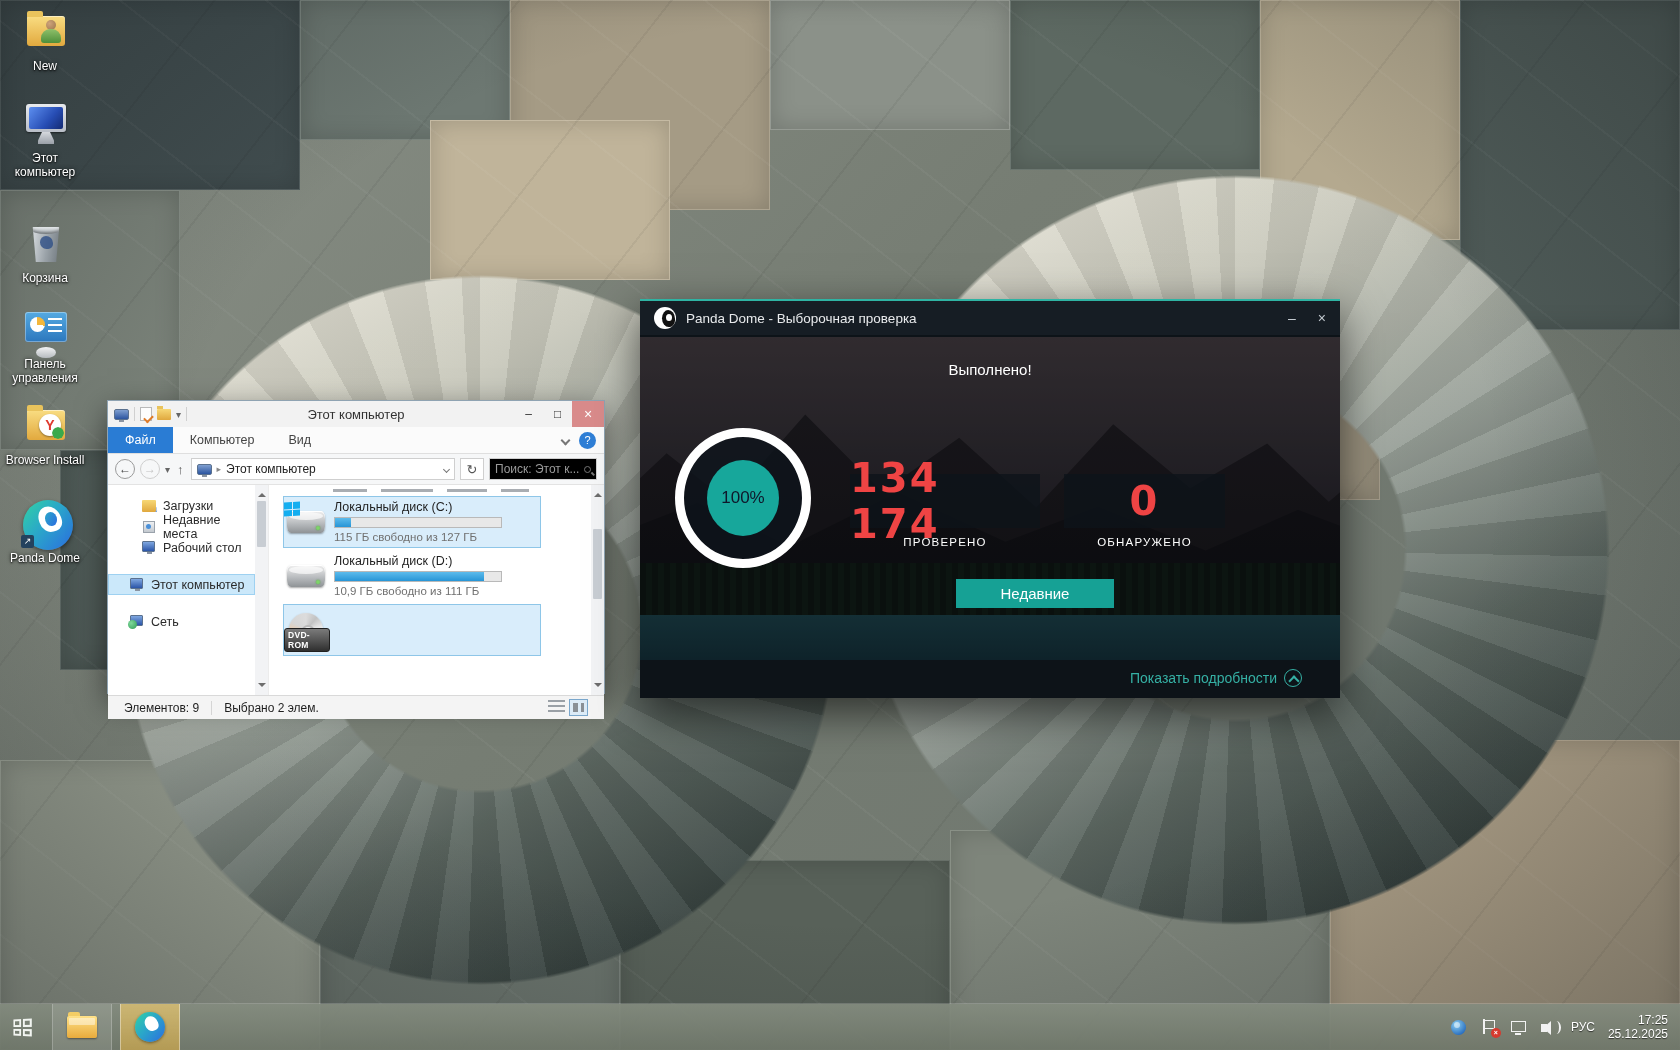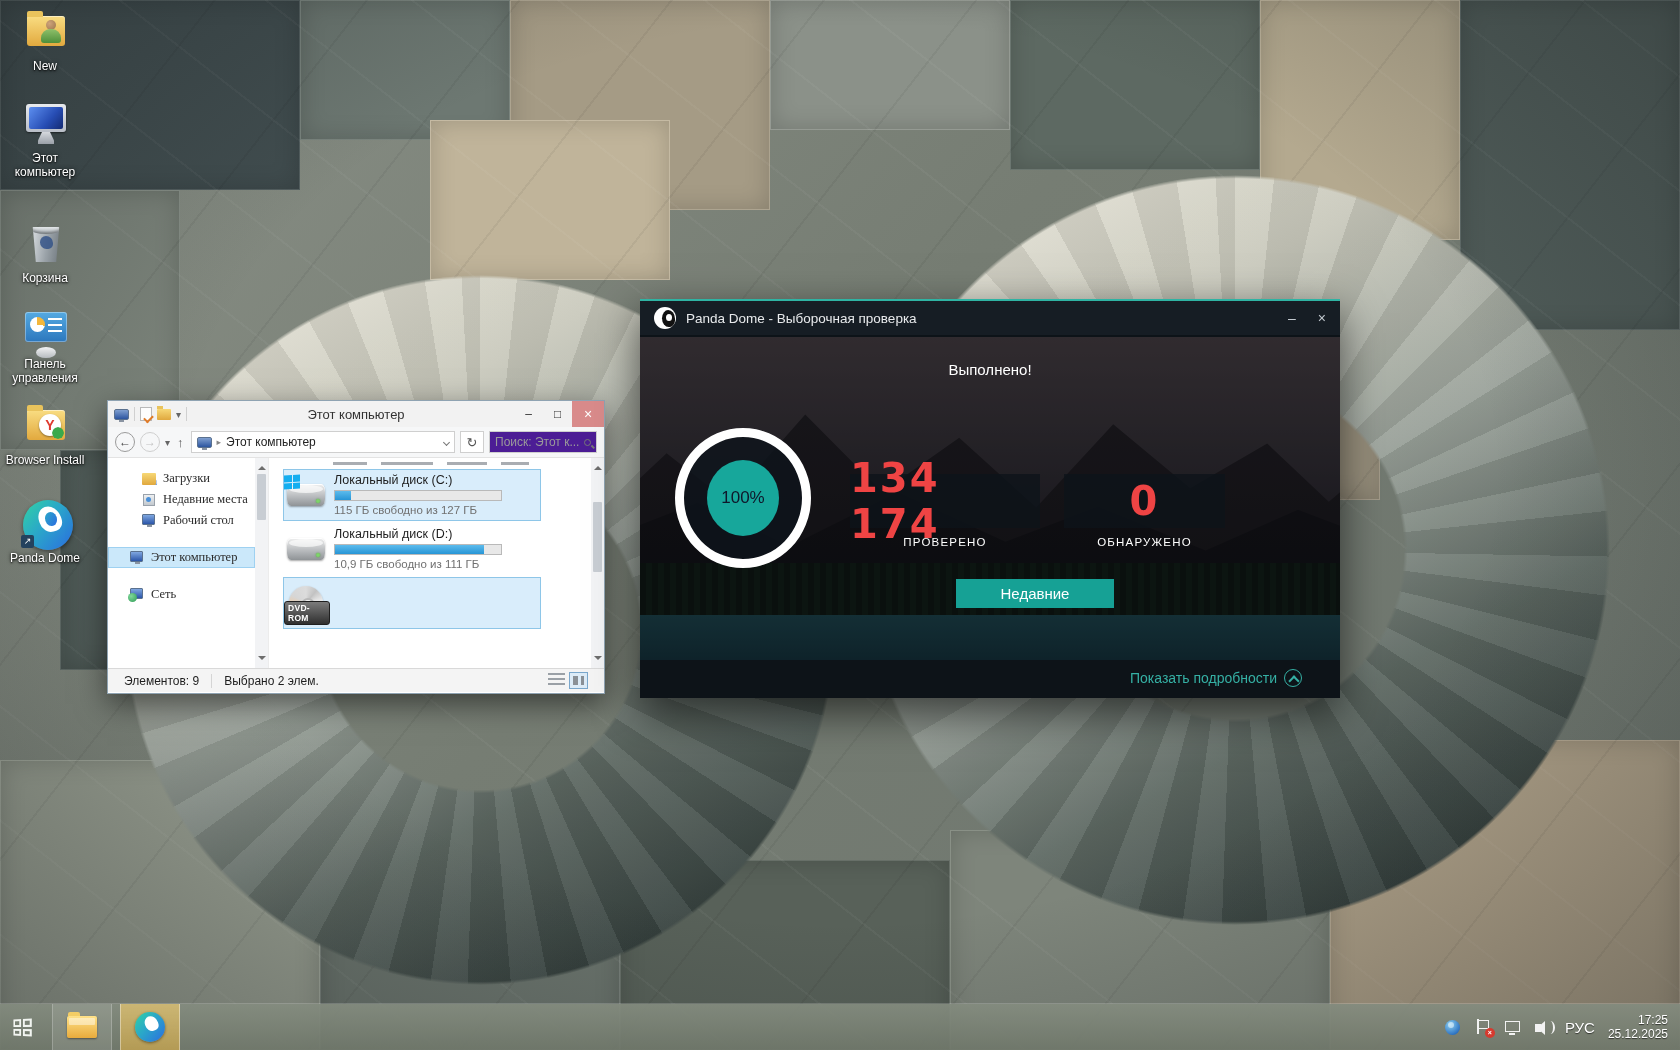--- a/index.html
+++ b/index.html
@@ -100,27 +100,27 @@
     display:flex; align-items:center; justify-content:center; font-size:12px; }
   .navbtn.dis { border-color:#cfcfcf; color:#c2c2c2; }
   .smallglyph { color:#666; font-size:10px; }
   .upbtn { color:#555; font-size:13px; padding:0 2px; }
   .addrbox { flex:1; height:22px; background:#fff; border:1px solid #cfcfcf; display:flex; align-items:center; padding:0 5px; gap:5px; }
   .addrbox .txt { font-size:12px; color:#222; }
   .bcrumb { color:#888; font-size:9px; }
   .addrbox .dd { margin-left:auto; }
   .chev.sm { width:5px; height:5px; border-width:1.5px; }
   .refbtn { width:24px; height:22px; background:#fff; border:1px solid #cfcfcf; display:flex; align-items:center; justify-content:center; color:#555; font-size:13px; }
-  .searchbox { width:108px; height:22px; background:#4c1d95; border:1px solid #cfcfcf; display:flex; align-items:center; padding:0 5px; }
+  .searchbox { width:108px; height:22px; background:#000000; border:1px solid #cfcfcf; display:flex; align-items:center; padding:0 5px; }
   .searchbox .ph { color:#9a9a9a; font-size:12px; white-space:nowrap; overflow:hidden; flex:1; }
   .mag { width:7px; height:7px; border:1.5px solid #777; border-radius:50%; position:relative; flex:none; }
   .mag::after { content:""; position:absolute; left:6px; top:6px; width:4px; height:1.5px; background:#777; transform:rotate(45deg); }
   .xmain { display:flex; height:211px; border-top:1px solid #e3e3e3; background:#fff; }
   .npane { width:160px; display:flex; }
-  .nlist { flex:1; padding-top:10px;font-family:Liberation Serif, serif; }
+  .nlist { flex:1; padding-top:10px; }
   .nitem { height:21px; display:flex; align-items:center; gap:6px; padding-left:34px; font-size:12.5px; color:#2b2b2b; }
   .nitem.lvl1 { padding-left:22px; }
   .nitem.sel { background:#cbe8fa; box-shadow:inset 0 0 0 1px #9ed1f1; }
   .nitem.gap { margin-top:16px; }
   .nico { width:15px; height:13px; position:relative; flex:none; }
   .nfold { position:absolute; inset:1px 1px 0 0; background:linear-gradient(#f7d876,#e0a83e); border-radius:1px; }
   .nfold::after { content:"↓"; position:absolute; right:-2px; bottom:-2px; font-size:8px; color:#2d6fd0; font-weight:bold; }
   .nrecent { position:absolute; inset:1px 2px 0 1px; background:linear-gradient(#eef0f2,#c3c9cf); border:1px solid #9aa2ab; }
   .nrecent::after { content:""; position:absolute; left:2px; top:2px; width:5px; height:5px; border-radius:50%; background:#4a90d9; }
   .nmon { position:absolute; inset:0 2px 2px 0; border-radius:1px; background:linear-gradient(#7fa7e0,#2b55a8); border:1px solid #5a718f; }
@@ -227,21 +227,21 @@
   .flagico { width:13px; height:15px; border-left:2px solid #f2f2f2; margin-left:2px; }
   .flagico::before { content:""; position:absolute; left:2px; top:1px; width:10px; height:7px; border:1.5px solid #f2f2f2; }
   .flagbadge { position:absolute; right:-3px; bottom:-2px; width:10px; height:10px; border-radius:50%;
     background:#d63a2f; color:#fff; font-size:7px; line-height:10px; text-align:center; font-weight:bold; }
   .netico { width:15px; height:11px; border:1.5px solid #f2f2f2; margin-top:2px; position:relative; }
   .netico::after { content:""; position:absolute; left:3px; bottom:-4px; width:6px; height:2px; background:#f2f2f2; }
   .spk { position:relative; margin-top:2px; width:6px; height:8px; background:#f2f2f2; top:3px; }
   .spk::before { content:""; position:absolute; left:2px; top:-3px; border:7px solid transparent; border-right:8px solid #f2f2f2; border-left:0; }
   .spk::after { content:""; position:absolute; left:11px; top:-3px; width:7px; height:13px;
     border-right:2px solid #f2f2f2; border-radius:50%; }
-  .lang { font-size:15px; text-shadow:0 1px 1px rgba(0,0,0,.6); }
+  .lang { font-size:12px; text-shadow:0 1px 1px rgba(0,0,0,.6); }
   .clock { text-align:right; font-size:12px; line-height:14px; text-shadow:0 1px 1px rgba(0,0,0,.6); }
 </style>
 </head>
 <body>
 
 <div class="wall">
   <div class="tile" style="left:0;top:0;width:300px;height:190px;background:#414d4f"></div>
   <div class="tile" style="left:300px;top:0;width:210px;height:140px;background:#6d7872"></div>
   <div class="tile" style="left:510px;top:0;width:260px;height:210px;background:#a59b85"></div>
   <div class="tile" style="left:770px;top:0;width:240px;height:130px;background:#8b9189"></div>
@@ -314,20 +314,29 @@
       <div class="qfold"></div>
       <div class="smallglyph">▾</div>
       <div class="vdiv"></div>
     </div>
     <div class="capbtns">
       <div class="capbtn">–</div>
       <div class="capbtn">□</div>
       <div class="capbtn close">×</div>
     </div>
   </div>
+  <div class="tabrow">
+    <div class="tab active">Файл</div>
+    <div class="tab">Компьютер</div>
+    <div class="tab">Вид</div>
+    <div class="right">
+      <div class="chev"></div>
+      <div class="helpbtn">?</div>
+    </div>
+  </div>
   <div class="addr">
     <div class="navbtn">←</div>
     <div class="navbtn dis">→</div>
     <div class="smallglyph">▾</div>
     <div class="upbtn">↑</div>
     <div class="addrbox">
       <div class="minimon"></div>
       <span class="bcrumb">▸</span>
       <span class="txt">Этот компьютер</span>
       <div class="dd chev sm"></div>

